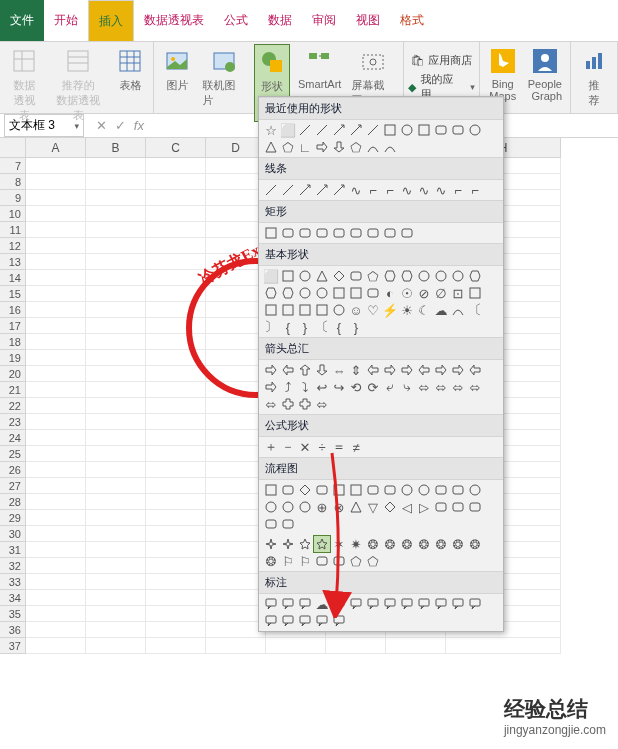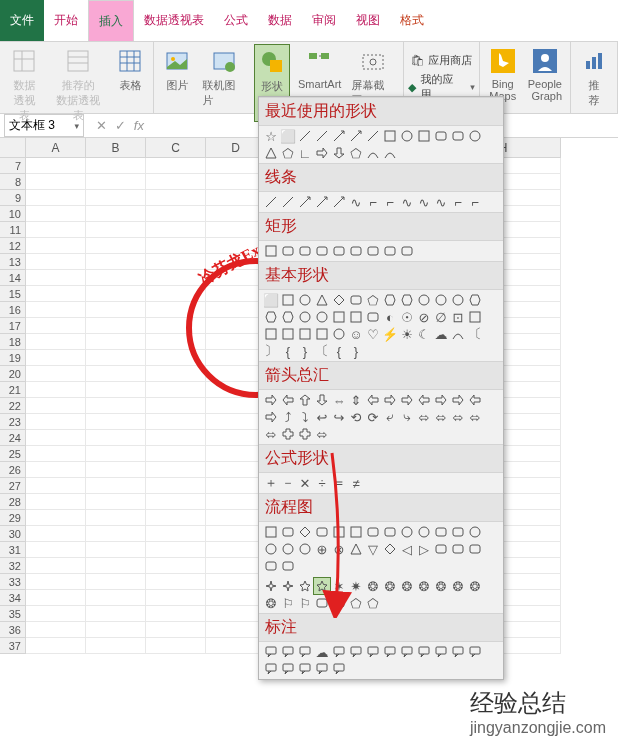--- a/index.html
+++ b/index.html
@@ -1,20 +1,20 @@
 <!DOCTYPE html>
 <html><head>
 <meta charset="utf-8">
 <style>
 *{box-sizing:border-box;margin:0;padding:0;font-family:"Microsoft YaHei",SimSun,sans-serif}
 body{width:618px;height:749px;background:#fff;font-size:12px;overflow:hidden;position:relative}
 .tabs{display:flex;height:42px;background:#fff;border-bottom:1px solid #d4d4d4}
 .tab{padding:4px 10px;color:#be185d;cursor:pointer;display:flex;align-items:center}
 .tab.file{background:#217346;color:#fff}
-.tab.active{background:#f9a8d4;color:#217346;border:1px solid #d4d4d4;border-bottom:none}
+.tab.active{background:#eab308;color:#217346;border:1px solid #d4d4d4;border-bottom:none}
 .tab.fmt{color:#c43e1c}
 .ribbon{display:flex;background:#f1f1f1;border-bottom:1px solid #d4d4d4;height:72px}
 .rgroup{border-right:1px solid #d4d4d4;padding:2px 6px;display:flex;flex-direction:column;align-items:center;justify-content:space-between}
 .rgrow{display:flex;gap:6px}
 .rbtn{display:flex;flex-direction:column;align-items:center;gap:2px;padding:2px;color:#666;font-size:11px;cursor:pointer}
 .rbtn.dis{color:#bbb}
 .rbtn.sel{background:#c5e0b3;border:1px solid #548235}
 .ricn{width:30px;height:30px;display:flex;align-items:center;justify-content:center}
 .addin{display:flex;flex-direction:column;gap:4px;padding:4px;justify-content:center}
 .addin-row{display:flex;align-items:center;gap:4px;font-size:11px;color:#444}
@@ -32,28 +32,28 @@
 .rowhdrs{display:flex;flex-direction:column}
 .rowhdr{width:26px;height:16px;background:#f0f0f0;border-right:1px solid #d4d4d4;border-bottom:1px solid #d4d4d4;display:flex;align-items:center;justify-content:flex-end;padding-right:4px;color:#555;font-size:11px}
 .cells{position:relative;flex:1}
 .cellbg{position:absolute;inset:0}
 .celrow{display:flex;height:16px}
 .cel{width:60px;border-right:1px solid #e8e8e8;border-bottom:1px solid #e8e8e8}
 .celH{width:115px}
 .redarc{position:absolute;left:160px;top:100px;width:140px;height:140px;border:6px solid #e02020;border-radius:50%;clip-path:polygon(0 0,60% 0,60% 100%,0 100%)}
 .arctxt{position:absolute;left:170px;top:95px;color:#e02020;font-family:KaiTi,serif;font-size:16px;font-weight:bold;transform:rotate(-28deg)}
 .shapemenu{position:absolute;left:258px;top:96px;width:246px;background:#f1f1f1;border:1px solid #b5b5b5;box-shadow:2px 2px 6px rgba(0,0,0,0.3)}
-.shcat{background:#e4e4e4;padding:3px 6px;font-size:16px;color:#b91c1c;border-top:1px solid #d4d4d4;border-bottom:1px solid #d4d4d4}
+.shcat{background:#e4e4e4;padding:3px 6px;font-size:11px;color:#0f172a;border-top:1px solid #d4d4d4;border-bottom:1px solid #d4d4d4}
 .shrow{display:flex;flex-wrap:wrap;padding:2px 4px;gap:1px}
 .shicn{width:16px;height:16px;display:flex;align-items:center;justify-content:center;color:#555;font-size:13px;cursor:pointer}
 .shicn.hov{background:#c5e0b3;outline:1px solid #548235}
 .redarrow{position:absolute;pointer-events:none}
 .watermark{position:absolute;right:12px;bottom:12px;color:#444;font-family:KaiTi,serif}
-.watermark .big{font-size:24px;font-weight:normal;color:#333}
-.watermark .small{font-size:16px;color:#666}
+.watermark .big{font-size:21px;font-weight:bold;color:#333}
+.watermark .small{font-size:12px;color:#666}
 .caret{font-size:9px;color:#666;margin-left:2px}
 </style>
 </head>
 <body>
 
 <div class="tabs">
   <div class="tab file">文件</div>
   <div class="tab">开始</div>
   <div class="tab active">插入</div>
   <div class="tab">数据透视表</div>

